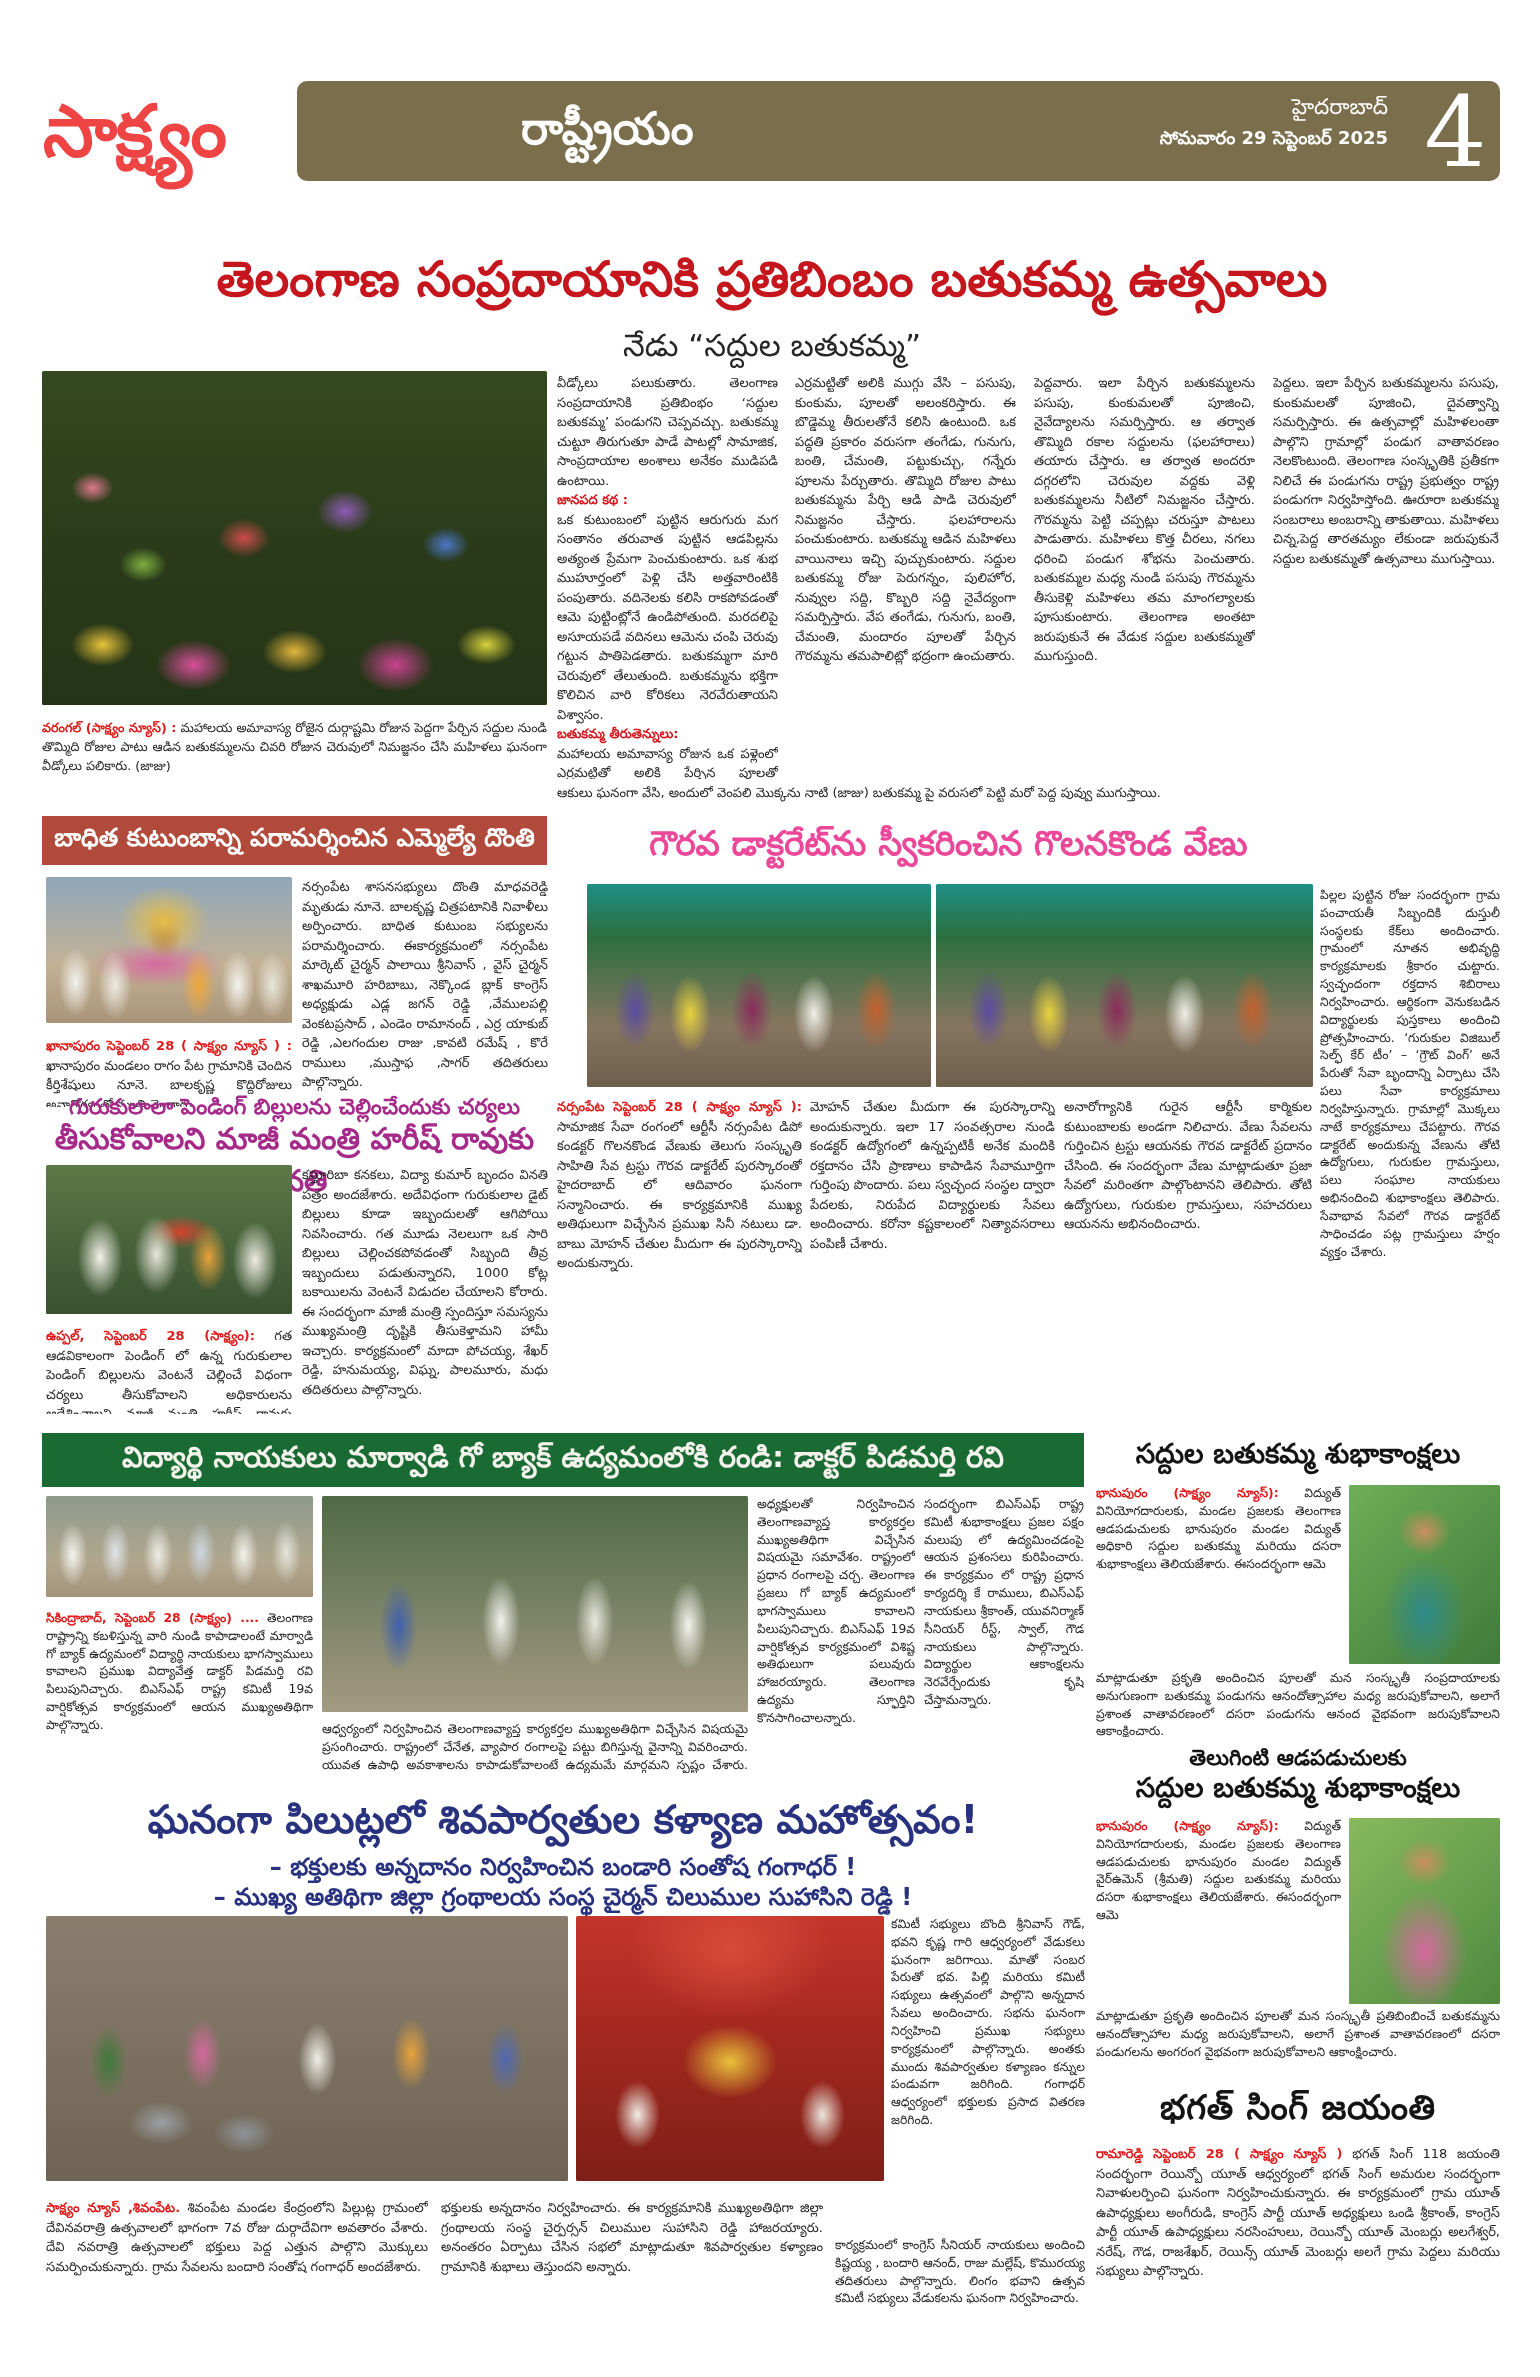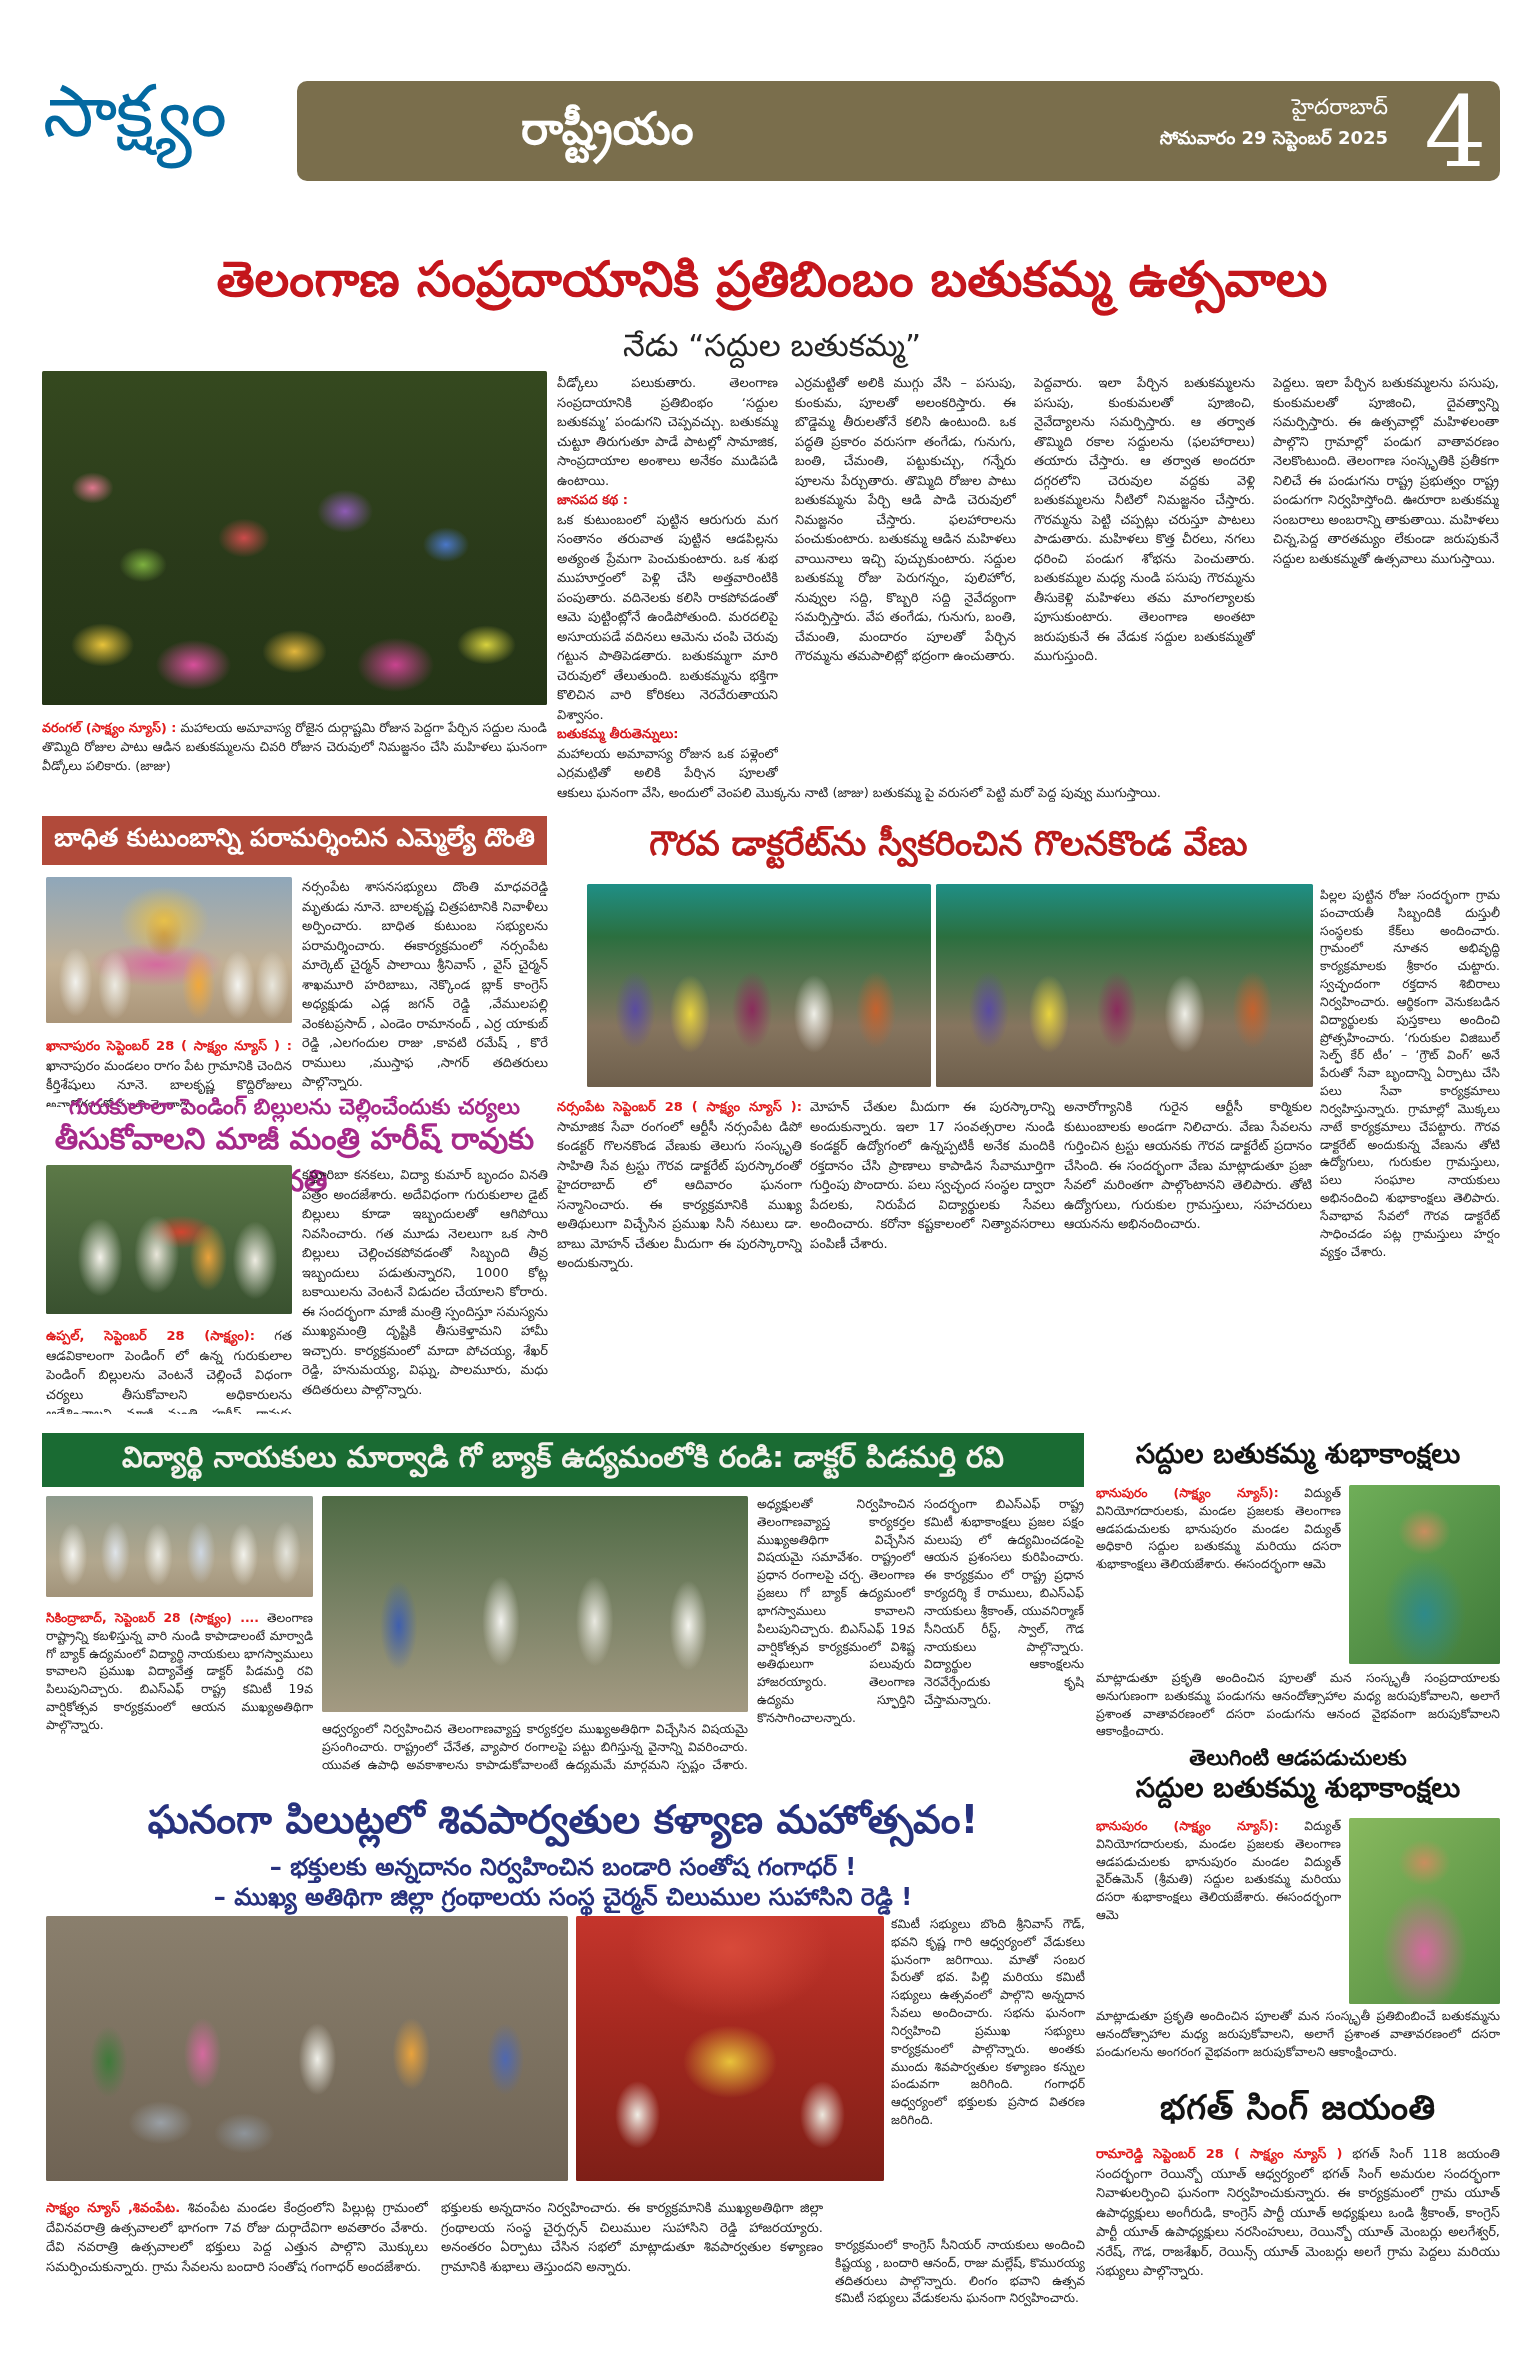--- a/index.html
+++ b/index.html
@@ -6,34 +6,34 @@
   .page{position:relative;width:1541px;height:2377px;background:#ffffff;margin:0 auto;
         font-family:"DejaVu Sans","Liberation Sans",sans-serif;color:#1c1c1c;overflow:hidden;}
   .abs{position:absolute;}
   .body-text{font-size:13px;line-height:1.5;text-align:justify;color:#1e1e1e;overflow:hidden;}
   .small-text{font-size:12.3px;line-height:1.45;}
   .byline{color:#e01b1b;font-weight:bold;}
   .red-sub{color:#d6161c;font-weight:bold;}
   .caption{font-size:12.7px;line-height:1.5;text-align:justify;}
   .ph{position:absolute;overflow:hidden;border-radius:1.5px;}
   
-  .logo{font-size:72px;font-weight:normal;color:#0369a1;letter-spacing:-1.5px;}
+  .logo{font-size:72px;font-weight:bold;color:#ef4444;letter-spacing:-1.5px;margin-top:20px;}
   .band{background:#7a6e4c;}
   .band-title{color:#ffffff;font-size:45px;font-weight:bold;}
   .band-city{color:#ffffff;font-size:21.6px;text-align:right;}
   .band-date{color:#ffffff;font-size:18px;font-weight:bold;text-align:right;}
   .band-page{color:#ffffff;font-size:98px;font-family:"DejaVu Serif","Liberation Serif",serif;line-height:1;}
   
   .h-lead{color:#c4161c;font-size:49px;font-weight:bold;text-align:center;line-height:1.15;}
   .h-sub{color:#262626;font-size:31px;text-align:center;}
   .h-brick{background:#b14a3a;color:#ffffff;font-size:25px;font-weight:bold;
            display:flex;align-items:center;justify-content:center;}
   .h-magenta-k{color:#a62a8a;font-size:21.6px;font-weight:bold;text-align:center;}
   .h-magenta{color:#a62a8a;font-size:30px;font-weight:bold;text-align:center;}
-  .h-navy{color:#b91c1c;font-size:34px;font-weight:bold;text-align:center;line-height:1.1;}
+  .h-navy{color:#ec4899;font-size:34px;font-weight:bold;text-align:center;line-height:1.1;}
   .h-green{background:#1a6b33;color:#f4f2ec;font-size:29px;font-weight:bold;
            display:flex;align-items:center;justify-content:center;}
   .h-black{color:#141414;font-size:27.6px;font-weight:bold;text-align:center;}
   .h-black-big{color:#141414;font-size:34px;font-weight:bold;text-align:center;letter-spacing:0.7px;}
   .h-kick{color:#141414;font-size:21.6px;font-weight:bold;text-align:center;}
   .h-navy-big{color:#28327e;font-size:39px;font-weight:bold;text-align:center;}
   .h-navy-sub{color:#28327e;font-size:24px;font-weight:bold;text-align:center;}
   
   .ph-lead{background:
     radial-gradient(45px 31px at 12% 82%,#e8c33a 0%,rgba(232,195,58,0) 70%),

